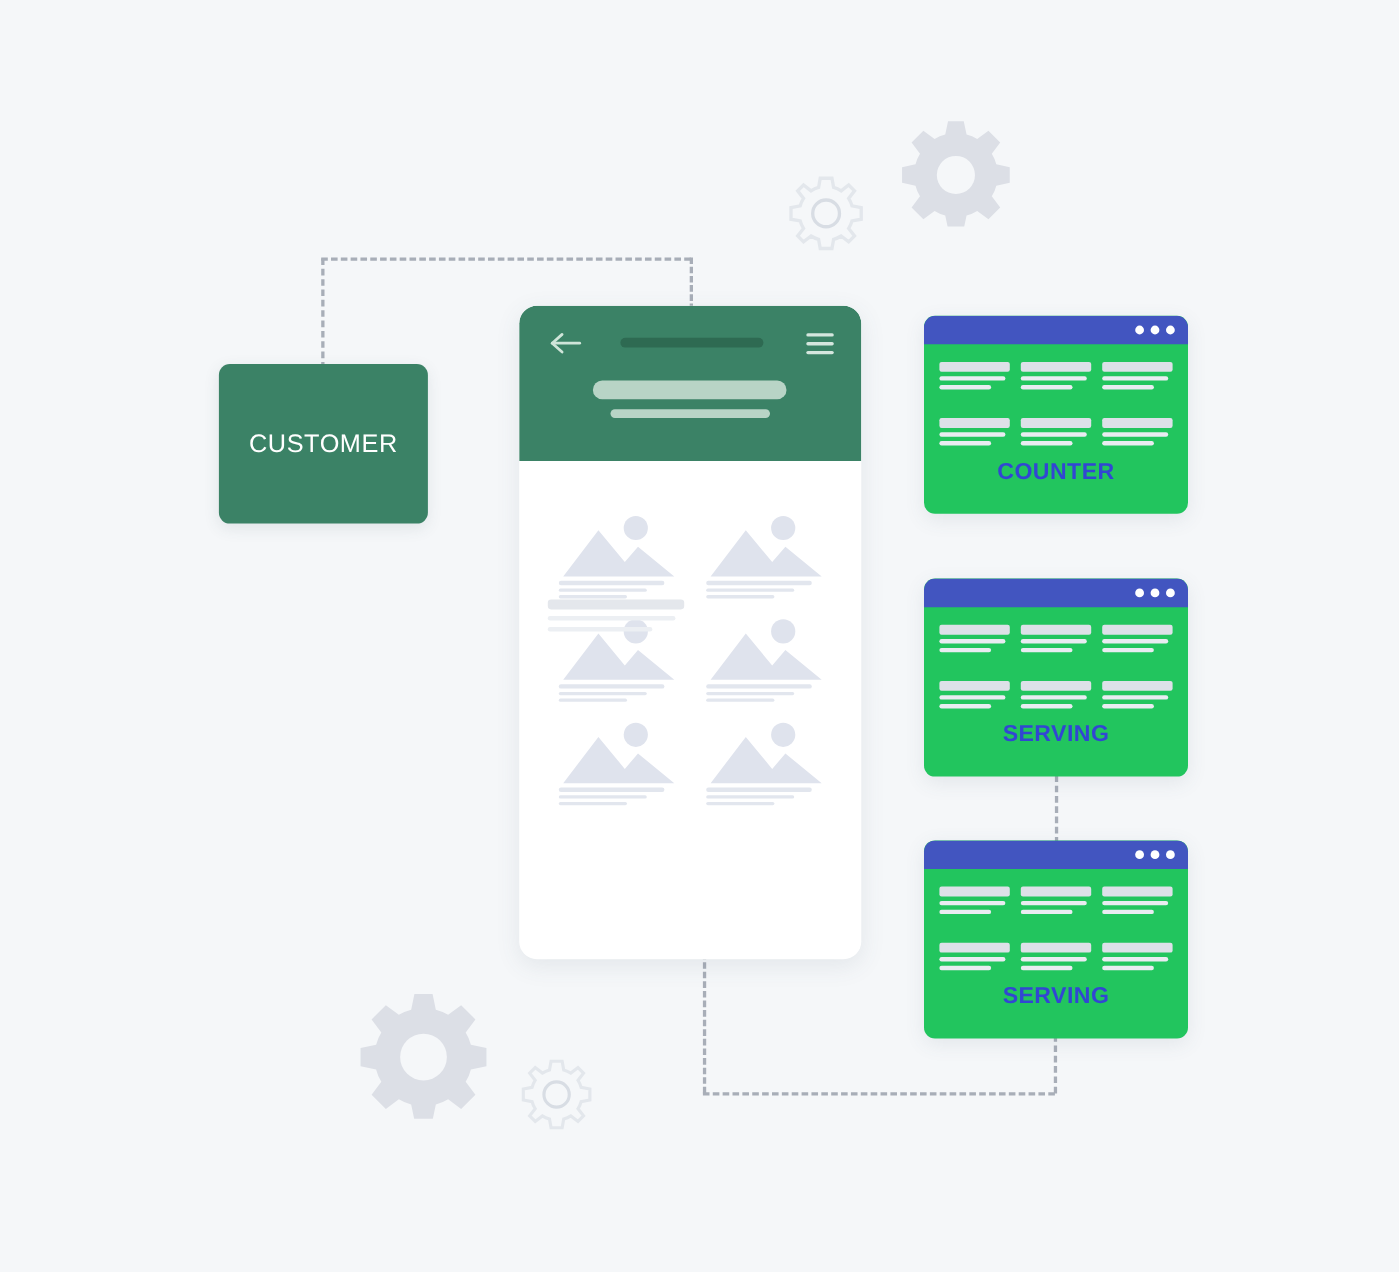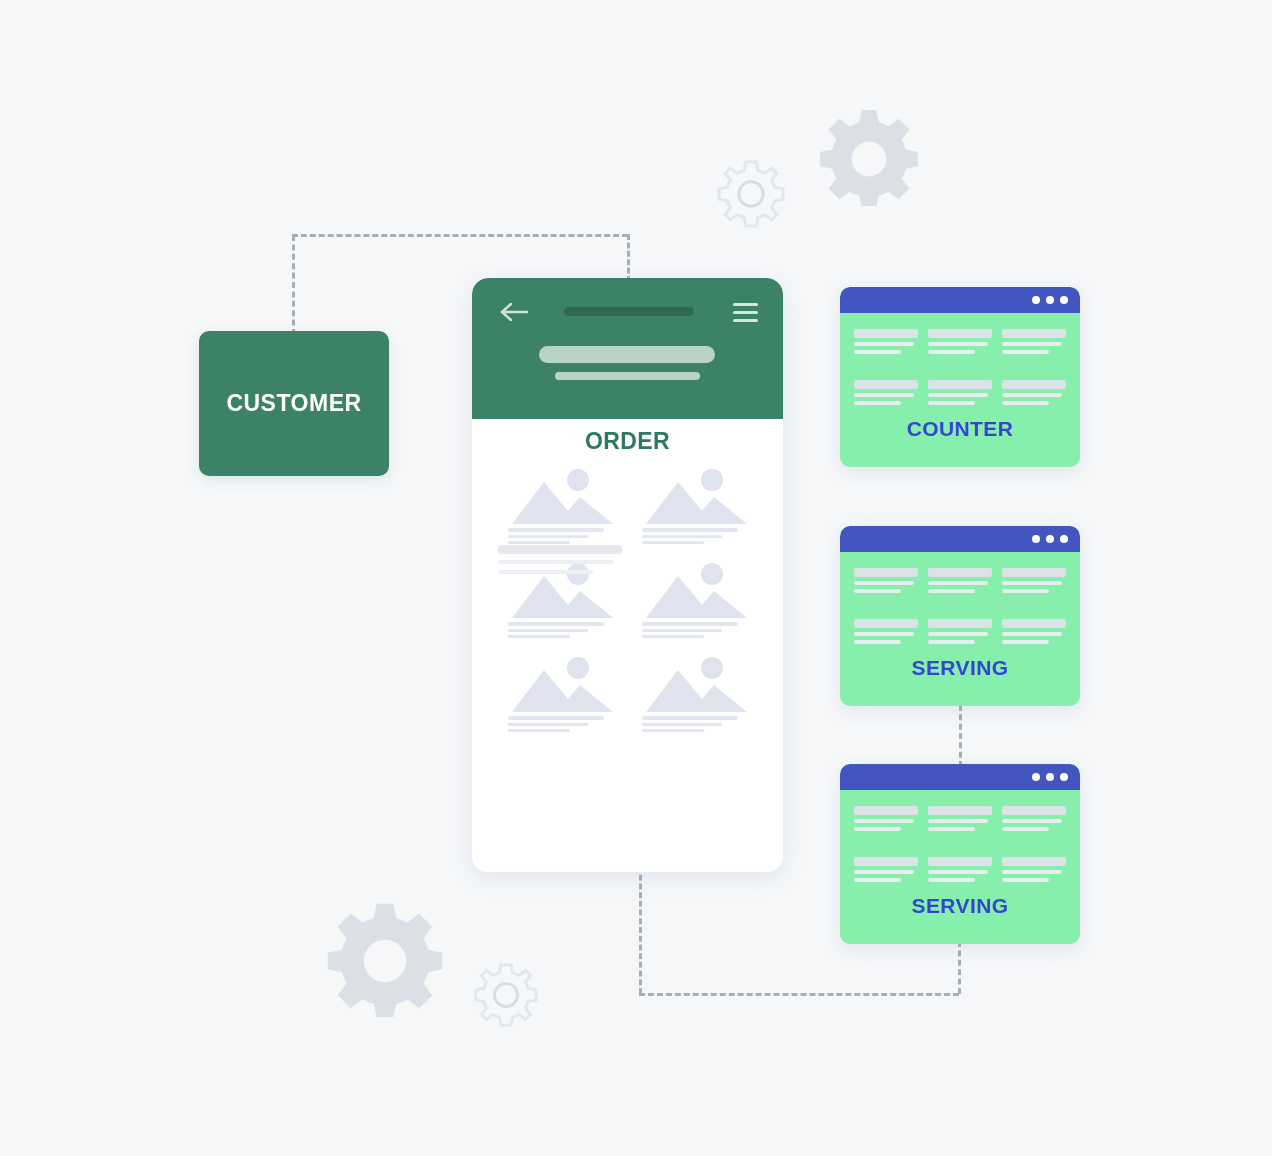--- a/index.html
+++ b/index.html
@@ -32,21 +32,21 @@
     left: 199px; top: 331px;
     width: 190px; height: 145px;
     background: #3b8266;
     border-radius: 10px;
     display: flex; align-items: center; justify-content: center;
     box-shadow: 0 4px 14px rgba(60,80,90,0.10);
   }
   #customer-box .label {
     color: #ffffff;
     font-size: 23px;
-    font-weight: bold;
+    font-weight: normal;
     letter-spacing: 0.5px;
   }
 
   
   #phone-card {
     position: absolute;
     left: 472px; top: 278px;
     width: 311px; height: 594px;
     background: #ffffff;
     border-radius: 16px;
@@ -108,21 +108,21 @@
   #phone-footer { position: absolute; left: 498px; top: 545px; }
   #phone-footer i { display: block; border-radius: 3px; margin-bottom: 6px; }
   .fl1 { width: 124px; height: 9px; background: #e4e7ec; }
   .fl2 { width: 116px; height: 4px; background: #eceff3; }
   .fl3 { width: 95px; height: 4px; background: #eceff3; }
 
   
   .browser-card {
     position: absolute;
     width: 240px; height: 180px;
-    background: #86efac;
+    background: #22c55e;
     border-radius: 10px;
     box-shadow: 0 5px 18px rgba(70,90,110,0.10);
     overflow: hidden;
   }
   .browser-bar {
     position: relative;
     height: 26px;
     background: #4255c0;
     border-radius: 10px 10px 0 0;
   }
@@ -215,21 +215,20 @@
       <span id="hamburger-icon">
         <span></span>
           <span></span>
           <span></span>
       </span>
 
       <span id="header-search-bar"></span>
       <span id="header-sub-bar"></span>
     </div>
 
-    <div id="order-label">ORDER</div>
 
     <div id="product-grid">
       <div class="product-cell">
         <span class="thumb">
           <svg width="112" height="62" viewBox="0 0 112 62">
             <circle cx="70" cy="14" r="11" fill="#dfe3ed"></circle>
             <path d="M4 58 L36 16 L60 45 L72 31 L105 58 Z" fill="#dfe3ed"></path>
           </svg>
         </span>
         <span class="thumb-lines">

